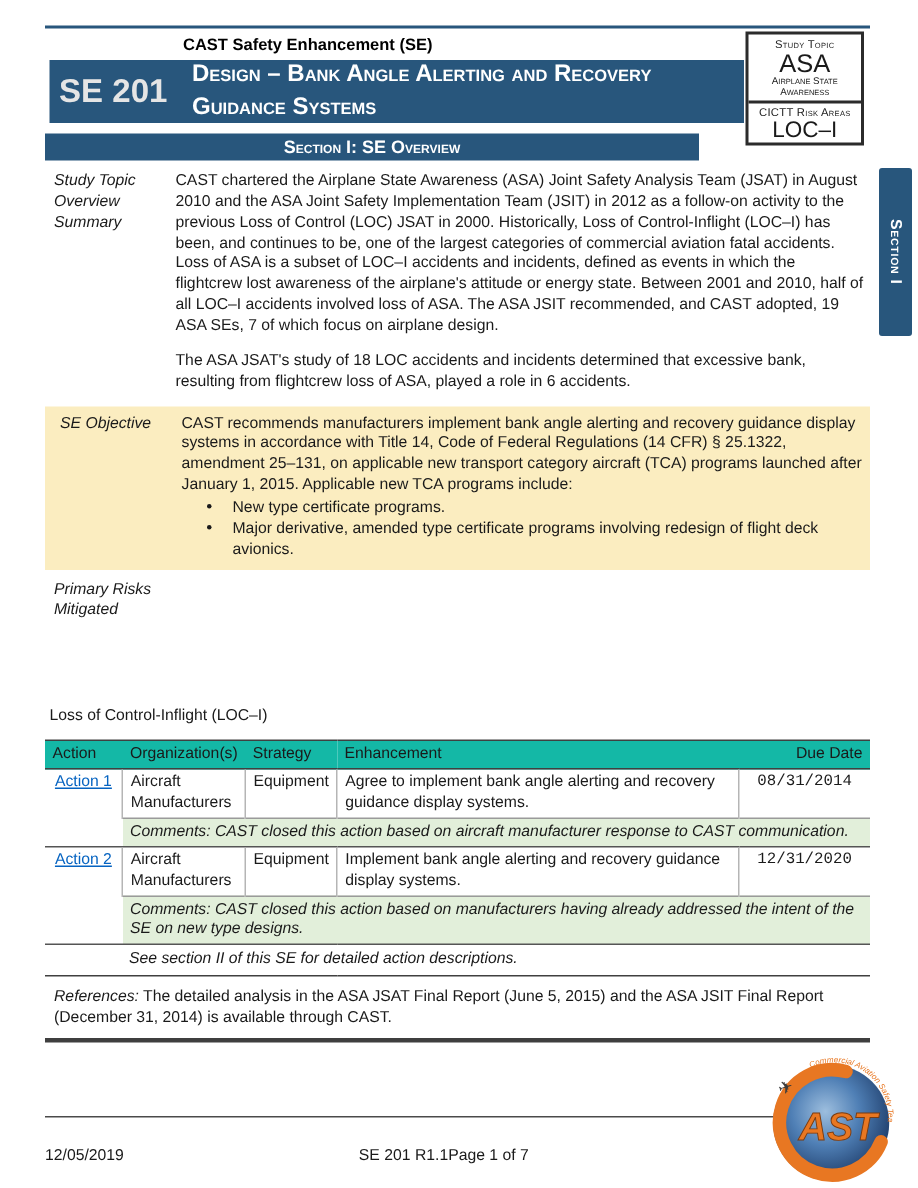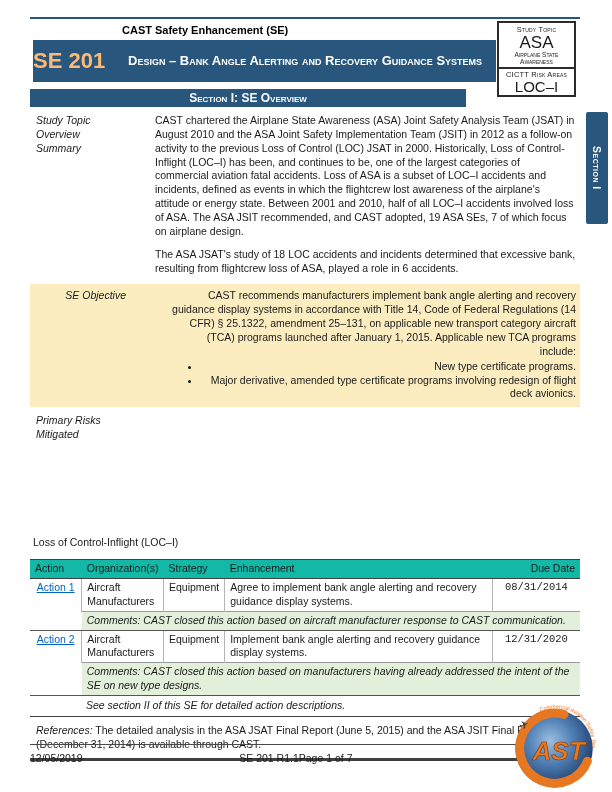--- a/index.html
+++ b/index.html
@@ -11,27 +11,27 @@
     color: #1a1a1a;
     overflow: hidden;
   }
   .page { position: absolute; inset: 0; }
 
   
   .top-rule { position: absolute; left: 30px; top: 17px; width: 550px; height: 2px; background: #28567c; }
   .doc-type { position: absolute; left: 122px; top: 24px; font-size: 11px; font-weight: bold; color: #000; }
   .se-box {
     position: absolute; left: 33px; top: 40px; width: 85px; height: 42px;
-    background: #28567c; color: #fdba74; font-size: 22px; font-weight: bold;
-    display: flex; align-items: center; justify-content: flex-start;
+    background: #28567c; color: #e5e5e5; font-size: 22px; font-weight: bold;
+    display: flex; align-items: center; justify-content: center;
   }
   .title-bar {
     position: absolute; left: 118px; top: 40px; width: 378px; height: 42px;
     background: #28567c; color: #fff;
-    font-variant: small-caps; font-weight: bold; font-size: 13px; line-height: 1.35;
+    font-variant: small-caps; font-weight: bold; font-size: 16px; line-height: 1.35;
     padding: 3px 10px; display: flex; align-items: center;
   }
   .topic-box {
     position: absolute; left: 497px; top: 21px; width: 79px; height: 76px;
     border: 2px solid #2b2b2b; background: #fff; text-align: center;
   }
   .topic-top { height: 46px; border-bottom: 2px solid #2b2b2b; padding-top: 2px; }
   .topic-label { font-variant: small-caps; font-size: 7.5px; letter-spacing: .2px; }
   .topic-code-big { font-size: 17px; line-height: 1.0; }
   .topic-name { font-variant: small-caps; font-size: 6.5px; line-height: 1.15; }
@@ -46,26 +46,26 @@
   .side-tab {
     position: absolute; left: 586px; top: 112px; width: 22px; height: 112px;
     background: #28567c; color: #fff; border-radius: 2px;
     writing-mode: vertical-rl;
     font-variant: small-caps; font-weight: bold; font-size: 10.5px; letter-spacing: .5px;
     display: flex; align-items: center; justify-content: center;
   }
 
   
   .body { position: absolute; left: 30px; top: 112px; width: 550px; font-size: 10.5px; line-height: 1.32; }
-  .row { display: flex; gap: 38px; }
+  .row { display: flex; }
   .label-col { width: 84px; flex: 0 0 84px; padding: 2px 4px 2px 6px; font-style: italic; }
   .content-col { flex: 1; padding: 2px 4px 2px 3px; }
   .content-col p + p { margin-top: 9px; }
 
-  .objective-row { background: #fbedc0; margin-top: 7px; padding: 3px 0 4px 16px; text-align: right; }
+  .objective-row { background: #fbedc0; margin-top: 7px; padding: 3px 0 4px 4px; }
   .objective-row ul { margin: 1px 0 0 30px; }
   .objective-row li { padding-left: 4px; }
 
   .risks-row { margin-top: 5px; flex-direction: column; }
   .risks-row .content-col { display: flex; align-items: center; }
 
   
   table.actions { width: 550px; border-collapse: collapse; margin-top: 7px; font-size: 10.5px; border-top: 1.5px solid #404040; }
   table.actions th {
     background: #14b8a6; font-weight: normal; text-align: left;
@@ -82,21 +82,21 @@
   tr.note-row td { border-top: 1.2px solid #555; border-left: none; font-style: italic; padding: 3px 5px 3px 56px; }
   table.actions { border-bottom: 1.6px solid #404040; }
 
   
   .references { margin-top: 3px; padding: 4px 3px 6px 6px; border-bottom: 3px solid #3f3f3f; }
   .references .ref-label { font-style: italic; }
 
   
   .footer {
     position: absolute; left: 30px; top: 744px; width: 550px;
-    border-top: 1.5px solid #4a4a4a; padding-top: 7px;
+    border-top: 1.5px solid #4a4a4a; padding-top: 19px;
     display: flex; font-size: 10.5px;
   }
   .footer .f-left { flex: 1; text-align: left; }
   .footer .f-center { flex: 0 0 auto; }
   .footer .f-right { flex: 1; text-align: left; padding-right: 72px; }
 
   .logo { position: absolute; left: 508px; top: 700px; width: 94px; height: 90px; }
 </style>
 </head>
 <body>

